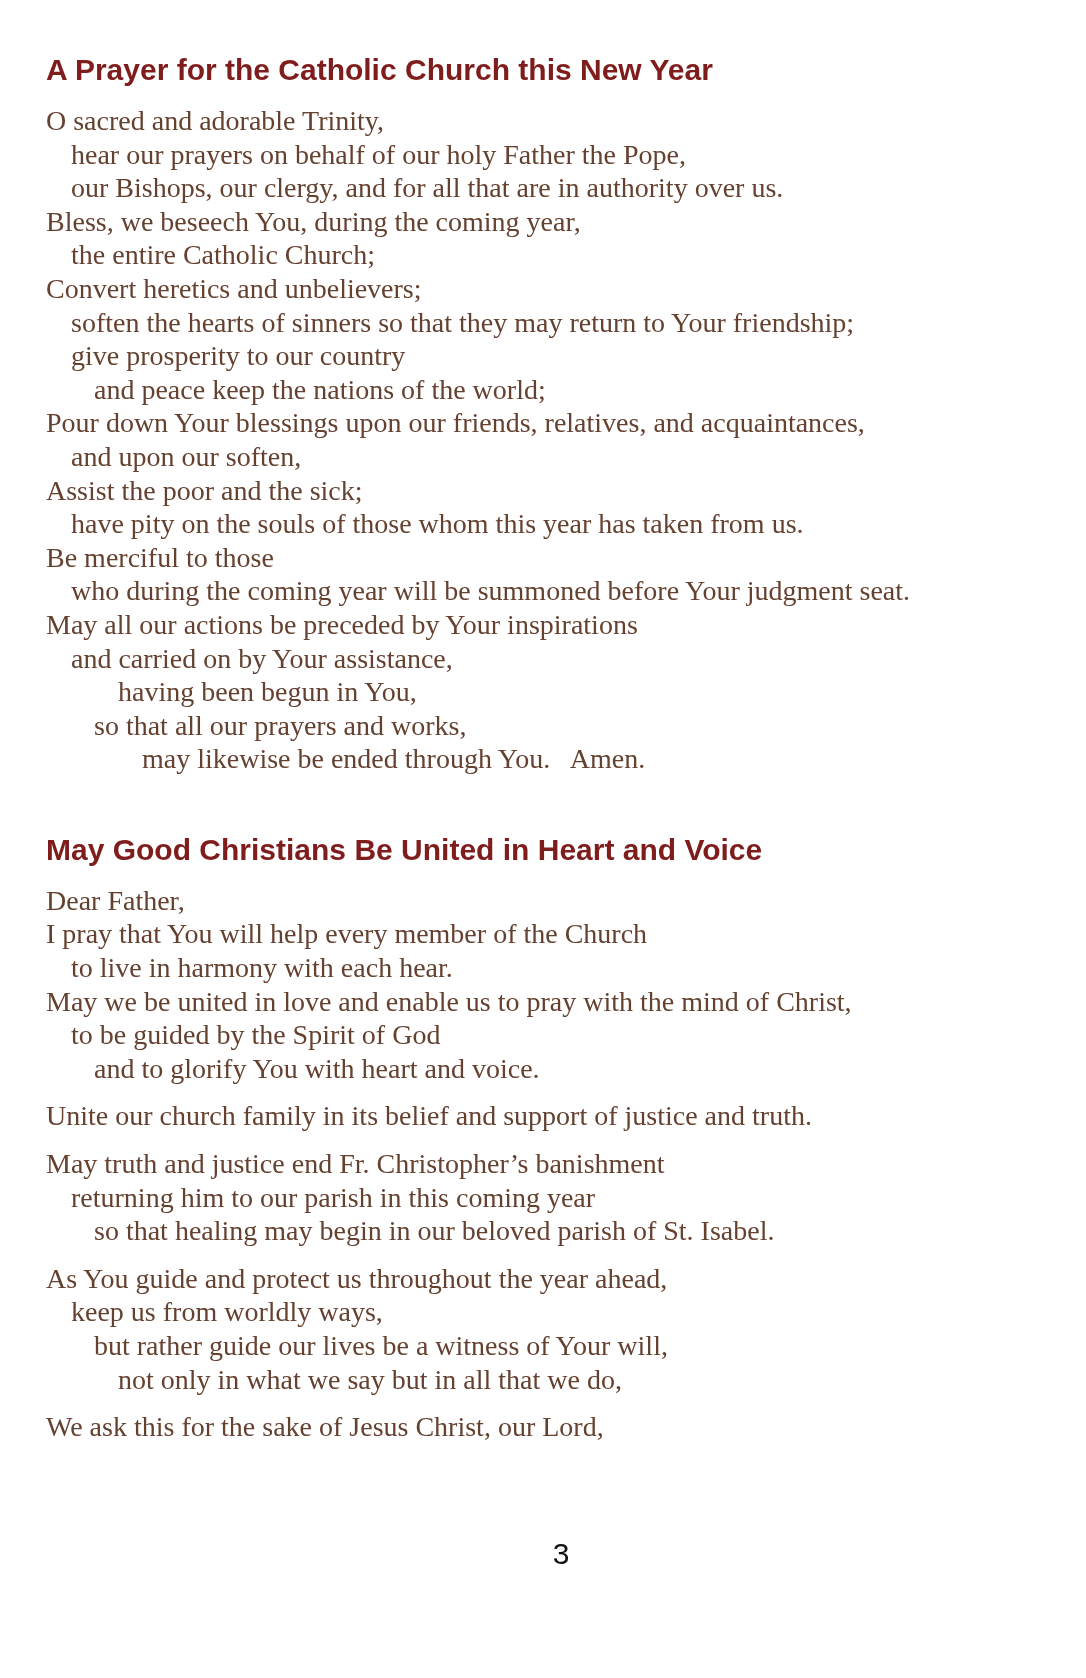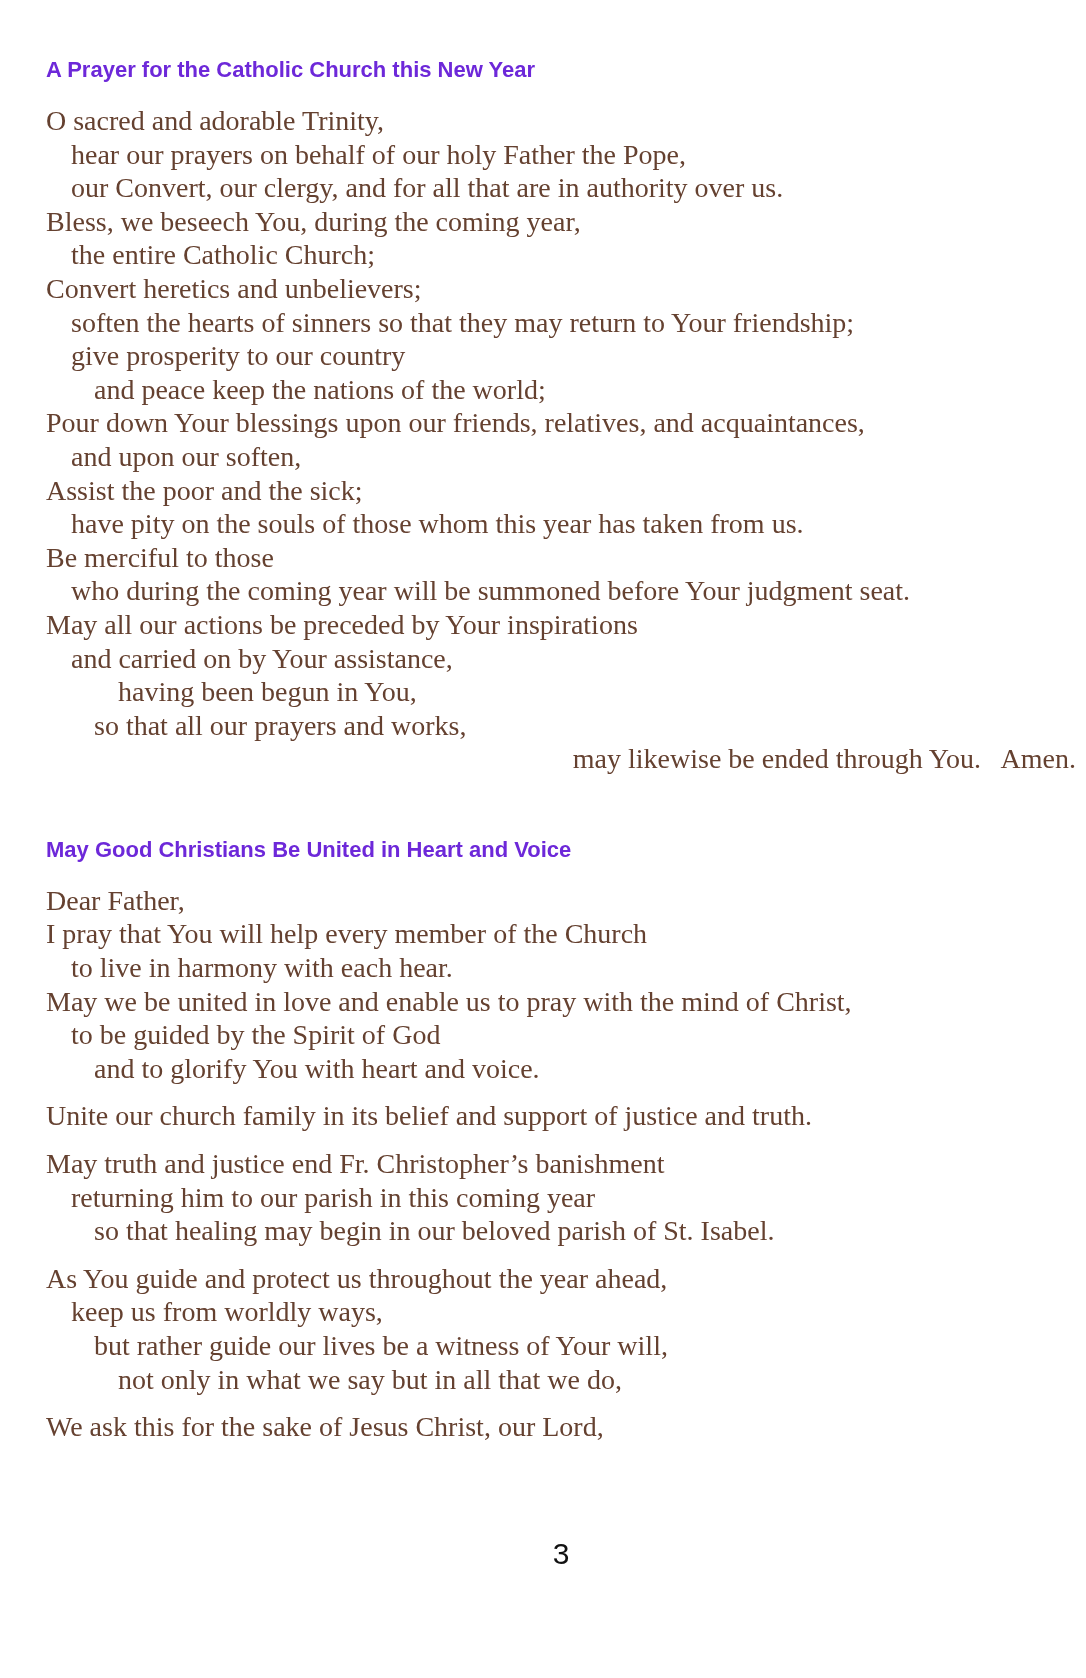--- a/index.html
+++ b/index.html
@@ -16,59 +16,59 @@
   .page {
     box-sizing: border-box;
     width: 1086px;
     height: 1678px;
     padding: 52px 10px 0 46px;
     background: #ffffff;
   }
   .section { margin: 0; }
   .section + .section { margin-top: 56px; }
   .heading {
-    font-size: 22px;
+    font-size: 30px;
     line-height: 36px;
     font-weight: bold;
-    color: #6d28d9;
+    color: #7f1d1d;
     margin: 0 0 16px 0;
     letter-spacing: 0;
   }
   .block { margin: 0; font-family: Liberation Serif, serif; }
   .block + .block { margin-top: 14px; }
   .line {
     font-size: 28px;
     line-height: 33.6px;
     color: #654130;
     white-space: pre;
   }
   .indent-0 { padding-left: 0; }
   .indent-1 { padding-left: 25px; }
   .indent-2 { padding-left: 48px; }
   .indent-3 { padding-left: 72px; }
-  .indent-4 { padding-left: 96px; text-align: right; }
+  .indent-4 { padding-left: 96px; }
   .footer {
     margin-top: 92px;
     text-align: center;
     font-size: 30px;
     line-height: 36px;
     color: #111111;
   }
 </style>
 </head>
 <body>
 
 <div class="page">
   <div>
       <section class="section">
         <h2 class="heading">A Prayer for the Catholic Church this New Year</h2>
         <div class="block">
           <div class="line indent-0">O sacred and adorable Trinity,</div>
           <div class="line indent-1">hear our prayers on behalf of our holy Father the Pope,</div>
-          <div class="line indent-1">our Convert, our clergy, and for all that are in authority over us.</div>
+          <div class="line indent-1">our Bishops, our clergy, and for all that are in authority over us.</div>
           <div class="line indent-0">Bless, we beseech You, during the coming year,</div>
           <div class="line indent-1">the entire Catholic Church;</div>
           <div class="line indent-0">Convert heretics and unbelievers;</div>
           <div class="line indent-1">soften the hearts of sinners so that they may return to Your friendship;</div>
           <div class="line indent-1">give prosperity to our country</div>
           <div class="line indent-2">and peace keep the nations of the world;</div>
           <div class="line indent-0">Pour down Your blessings upon our friends, relatives, and acquaintances,</div>
           <div class="line indent-1">and upon our soften,</div>
           <div class="line indent-0">Assist the poor and the sick;</div>
           <div class="line indent-1">have pity on the souls of those whom this year has taken from us.</div>

